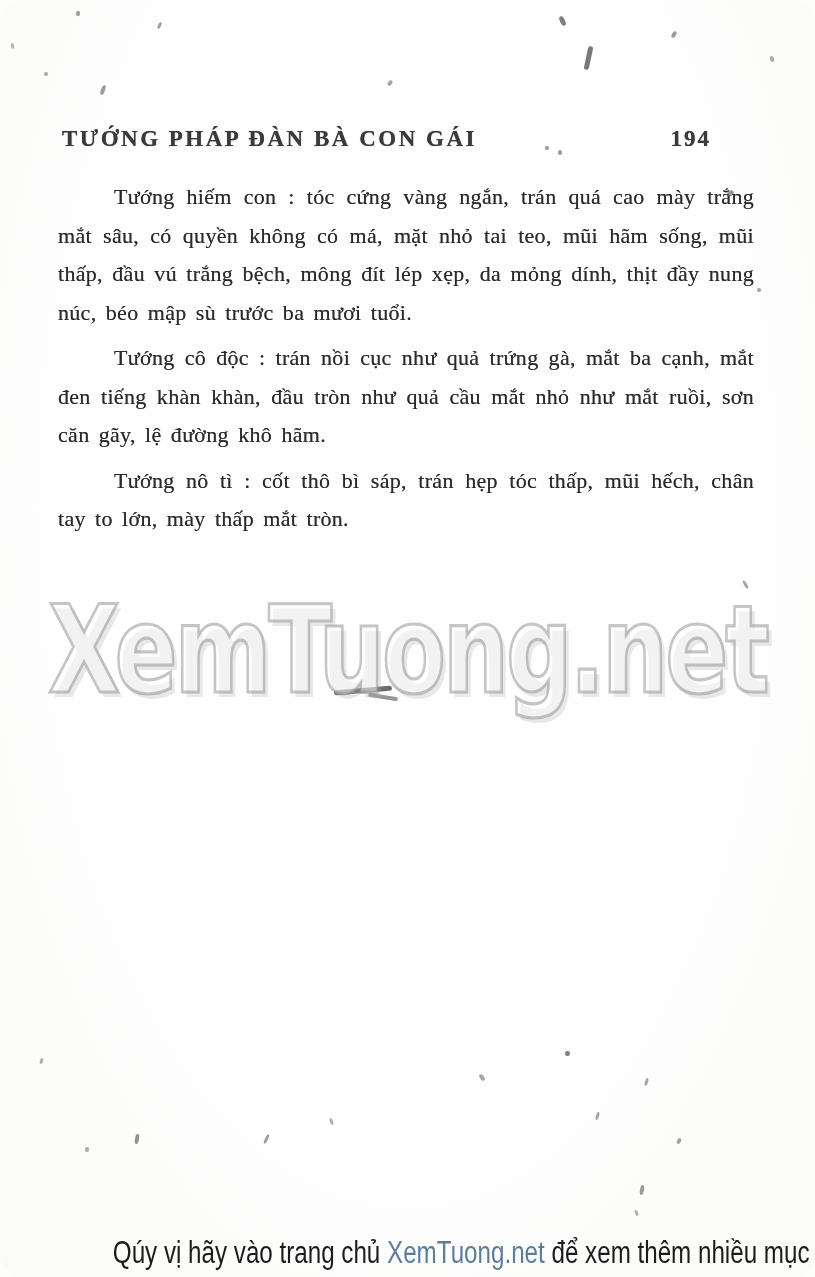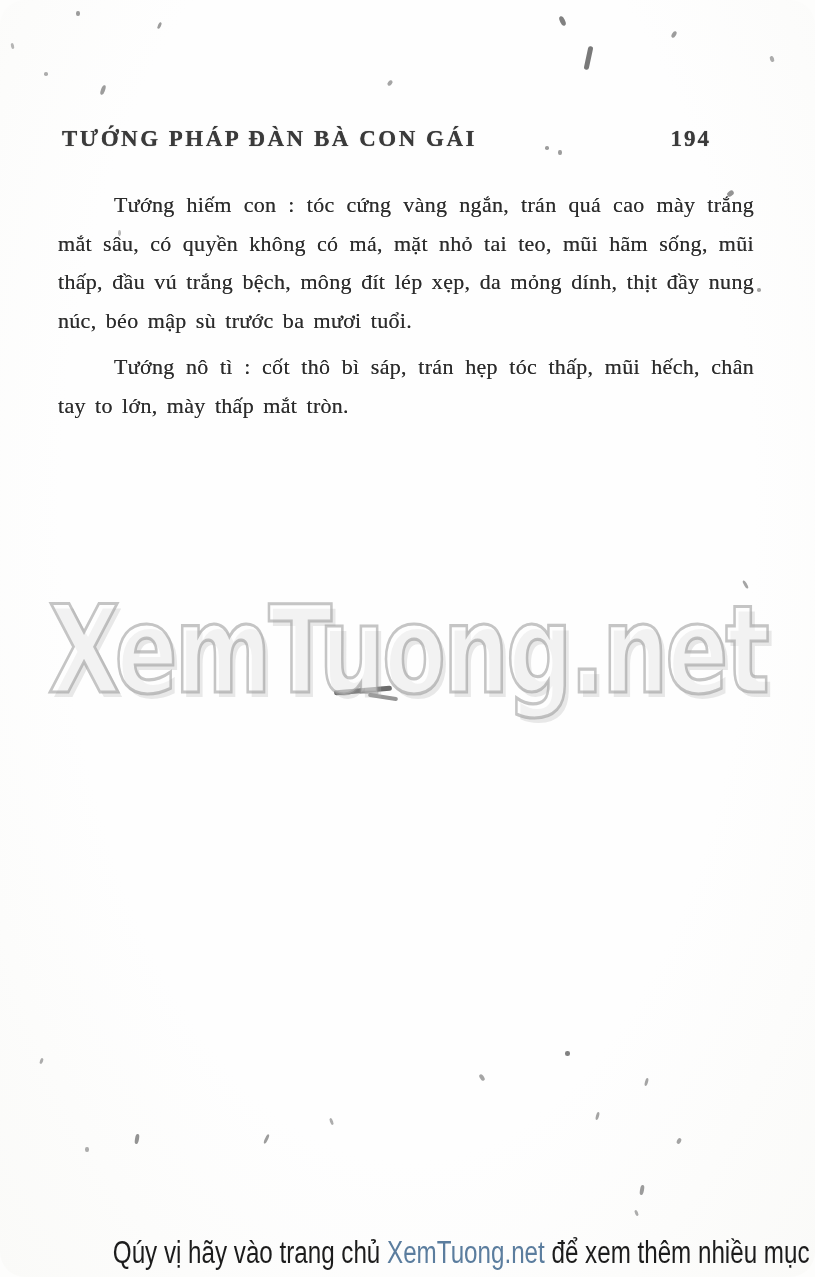--- a/index.html
+++ b/index.html
@@ -41,21 +41,21 @@
   
   .content{
     position:absolute;
     left:58px;top:178px;width:696px;
     font-size:22px;line-height:38.5px;
     color:var(--ink);
     text-align:justify;
     word-spacing:3.5px;letter-spacing:.3px;
     text-shadow:0 0 .6px rgba(30,30,30,.65);
   }
-  .content p{text-indent:56px;margin:8px 0 7px 0;}
+  .content p{text-indent:56px;margin:0 0 7px 0;}
   .content .uline{
     text-decoration:underline;
     text-decoration-thickness:2px;
     text-underline-offset:4px;
   }
   
   .watermark{
     position:absolute;
     left:50%;top:650px;
     transform:translate(-50%,-50%) scale(1,1.3);
@@ -98,20 +98,21 @@
 
 <div class="page">
 
   <div class="header">
     <span class="title">TƯỚNG PHÁP ĐÀN BÀ CON GÁI</span>
     <span class="pagenum">194</span>
   </div>
 
   <div class="content">
     <p><span>Tướng hiếm con : tóc cứng vàng ngắn, trán quá cao mày trắng mắt sâu,  có quyền không có má, mặt nhỏ tai teo, mũi hãm sống, mũi thấp, đầu vú trắng bệch, mông đít lép xẹp, da mỏng dính, thịt đầy nung núc, béo mập sù trước ba mươi tuổi.</span></p>
+    <p><span>Tướng cô độc : trán nồi cục như quả trứng gà, mắt ba cạnh, mắt đen tiếng khàn khàn, đầu tròn như quả cầu mắt nhỏ như mắt ruồi, sơn căn gãy, lệ đường khô hãm.</span></p>
     <p><span>Tướng nô tì : cốt thô bì sáp,  trán hẹp tóc thấp, mũi hếch, chân tay to lớn, mày thấp  mắt tròn.</span></p>
   </div>
 
   <div class="watermark">XemTuong.net</div>
 
   <div class="smudge" style="left:334px;top:688px;width:58px;height:5px;transform:rotate(-5deg);opacity:.7;"></div>
   <div class="smudge" style="left:368px;top:695px;width:30px;height:4px;transform:rotate(9deg);opacity:.5;"></div>
 
   <div class="speck" style="left:76px;top:11px;width:4px;height:5px;"></div>
   <div class="speck" style="left:158px;top:22px;width:3px;height:7px;transform:rotate(25deg);"></div>

